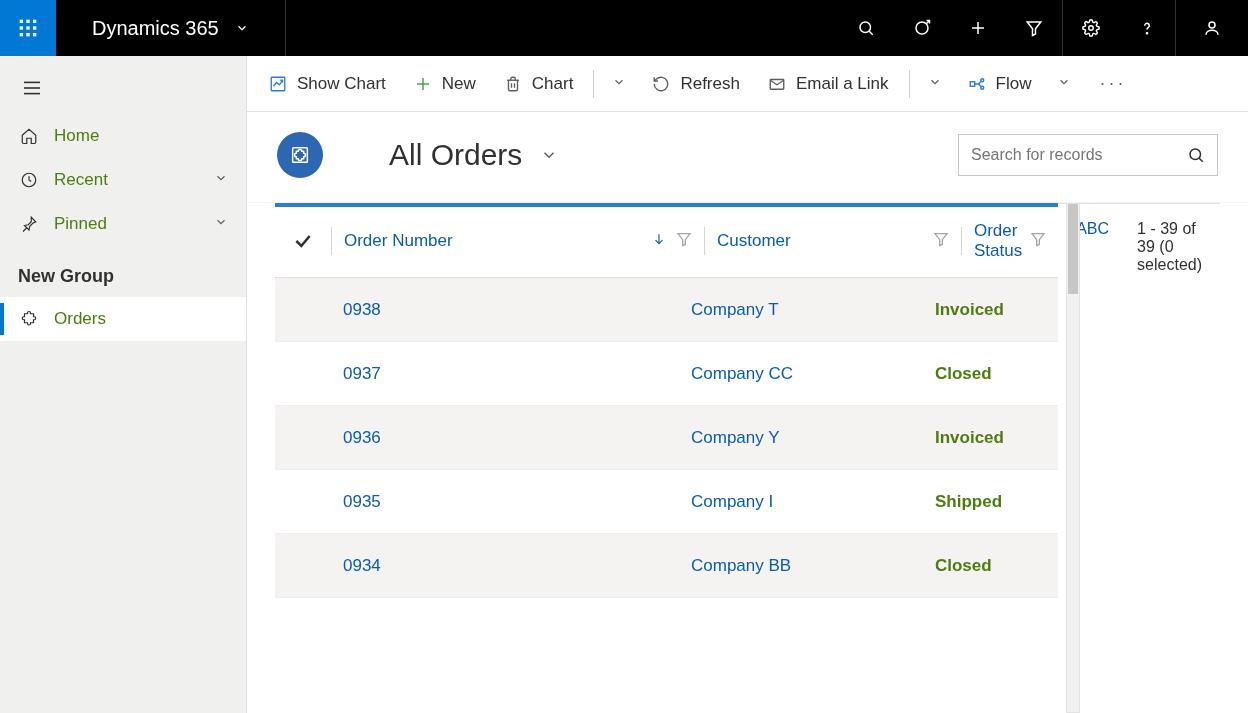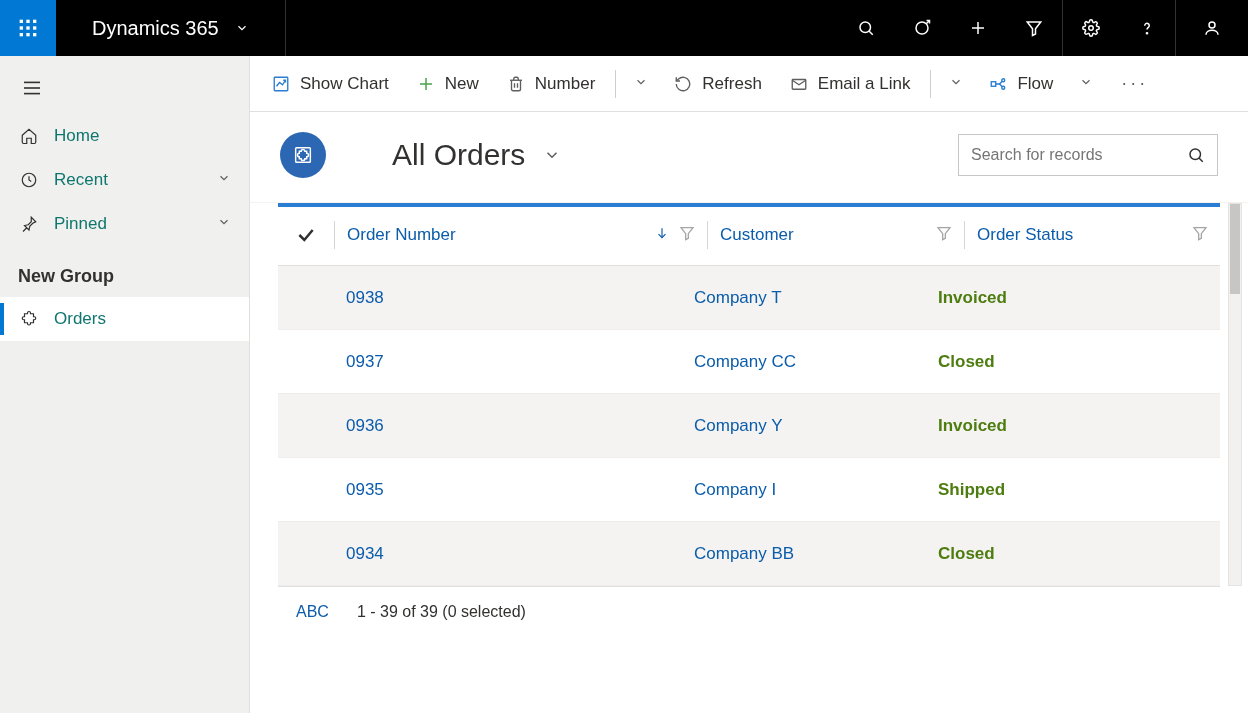--- a/index.html
+++ b/index.html
@@ -16,21 +16,21 @@
   .top-actions { display: flex; align-items: stretch; }
   .top-btn { width: 56px; display: flex; align-items: center; justify-content: center; cursor: pointer; }
   .top-btn svg { width: 18px; height: 18px; stroke: #fff; }
   .top-sep { width: 1px; background: #333; }
 
   
   .layout { display: flex; height: calc(100% - 56px); }
   .sidebar { width: 250px; background: #f0f0ef; border-right: 1px solid #e1dfdd; display: flex; flex-direction: column; padding-top: 10px; }
   .hamburger { padding: 14px 22px; }
   .hamburger svg { width: 20px; height: 16px; }
-  .nav-item { display: flex; align-items: center; padding: 12px 18px; font-size: 17px; color: #0f766e; cursor: pointer; position: relative; }
+  .nav-item { display: flex; align-items: center; padding: 12px 18px; font-size: 17px; color: #4d7c0f; cursor: pointer; position: relative; }
   .nav-item .nav-icon { width: 22px; display:flex; justify-content:center; margin-right: 14px; }
   .nav-item .nav-icon svg { width: 18px; height: 18px; }
   .nav-item .chev { margin-left: auto; }
   .nav-item .chev svg { width: 14px; height: 14px; }
   .group-label { font-size: 18px; font-weight: 700; padding: 20px 18px 10px; }
   .nav-item.active { background: #fff; }
   .nav-item.active::before { content:""; position:absolute; left:0; top:6px; bottom:6px; width:4px; background:#0078d4; }
 
   
   .main { flex:1; display:flex; flex-direction:column; }
@@ -46,21 +46,21 @@
   .page-icon { width:46px; height:46px; border-radius:50%; background:#2b67b2; display:flex; align-items:center; justify-content:center; }
   .page-icon svg { width:22px; height:22px; }
   .page-title { font-size: 30px; font-weight:400; }
   .page-title-wrap { display:flex; align-items:center; gap:18px;margin-left:44px; }
   .page-spacer { flex:1; }
   .searchbox { border:1px solid #c8c6c4; width:260px; height:42px; display:flex; align-items:center; padding:0 12px; }
   .searchbox input { flex:1; border:none; outline:none; font-size:16px; color:#605e5c; }
   .searchbox svg { width:18px; height:18px; }
 
   
-  .grid-wrap { padding: 0 28px; flex:1; display:flex; flex-direction:column; }
+  .grid-wrap { padding: 0 28px; flex:1; display:flex; flex-direction:row; }
   .grid-top-accent { height:4px; background:#2b7cd3; }
   .grid-head { display:flex; align-items:center; border-bottom:1px solid #e1dfdd; padding: 14px 0 16px; position:relative;}
   .ghead-cell { display:flex; align-items:center; color:#0b5cab; font-size:17px; gap:8px;}
   .gcell-check { width:56px; display:flex; justify-content:center; }
   .gcell-order { width:360px; }
   .gcell-cust { width:244px; }
   .gcell-status { flex:1; }
   .col-divider { width:1px; height:28px; background:#d7d5d3; margin-right:12px; }
   .filter-icon svg { width:16px; height:16px; stroke:#a8a6a4; }
   .sort-icon svg { width:14px; height:14px; stroke:#0b5cab; }
@@ -224,21 +224,21 @@
         <span>New</span>
       </div>
       <div class="cmd">
         <svg viewBox="0 0 24 24" fill="none" stroke="#605e5c" stroke-width="1.8">
             <polyline points="4 7 20 7"></polyline>
             <path d="M18 7v12a2 2 0 0 1-2 2H8a2 2 0 0 1-2-2V7"></path>
             <path d="M9 7V5a2 2 0 0 1 2-2h2a2 2 0 0 1 2 2v2"></path>
             <line x1="10" y1="11" x2="10" y2="17"></line>
             <line x1="14" y1="11" x2="14" y2="17"></line>
           </svg>
-        <span>Number</span>
+        <span>Chart</span>
       </div>
       <div class="vline"></div>
       <div class="cmd-chev"><svg viewBox="0 0 24 24" width="14" height="14" fill="none" stroke="#605e5c" stroke-width="2">
             <polyline points="6 9 12 15 18 9"></polyline>
           </svg></div>
       <div class="cmd">
         <svg viewBox="0 0 24 24" fill="none" stroke="#605e5c" stroke-width="1.8">
             <path d="M3 12a9 9 0 1 0 3-6.7L3 8"></path>
             <polyline points="3 3 3 8 8 8"></polyline>
           </svg>

